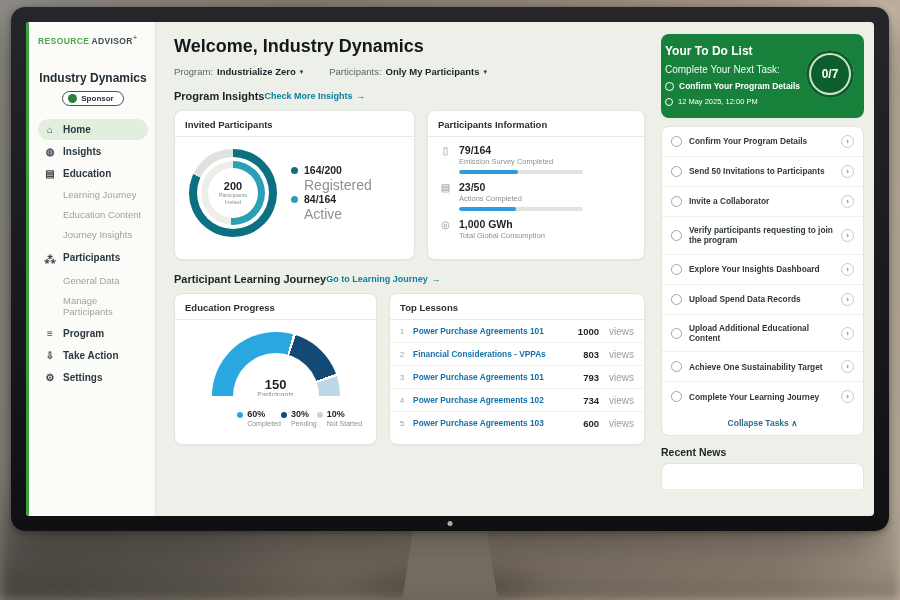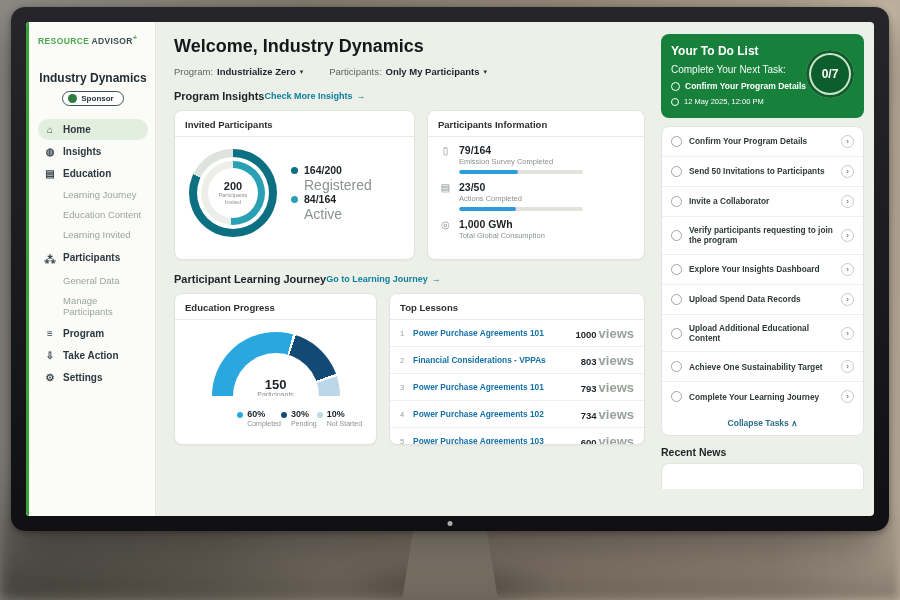--- a/index.html
+++ b/index.html
@@ -106,25 +106,25 @@
   .el-val { font-size:9px; font-weight:bold; color:#1d2327; line-height:1.1; }
   .el-lab { font-size:7px; color:#8a938c; }
 
   
   .card-lessons { width:257px; height:152px; }
   .lesson-row { display:flex; align-items:center; padding:5.5px 10px; border-bottom:1px solid #eef0ea; }
   .lesson-row:last-child { border-bottom:none; }
   .l-rank { width:13px; font-size:7.5px; color:#98a19a; flex:none; }
   .l-title { flex:1; font-size:8.3px; font-weight:bold; color:#1470a8; cursor:pointer; }
   .l-views { font-size:9.5px; font-weight:bold; color:#1d2327; white-space:nowrap; }
-  .l-views-lab { font-size:13px; color:#98a19a; font-weight:bold; margin-left:2px; }
+  .l-views-lab { font-size:10px; color:#98a19a; font-weight:normal; margin-left:10px; }
 
   
   .rightpanel { width:213px; flex:none; padding:12px 10px 0 0; }
-  .todo-card { position:relative; background:#17813c; border-radius:8px; padding:10px 10px 12px; color:#fff; }
+  .todo-card { position:relative; background:#17813c; border-radius:8px; padding:10px 4px 12px; color:#fff; }
   .todo-title { font-size:12px; font-weight:bold; }
   .todo-sub { font-size:10px; margin-top:6px; opacity:0.95; }
   .todo-next { display:flex; align-items:center; gap:5px; margin-top:6px; }
   .todo-check { width:9px; height:9px; border:1.5px solid #fff; border-radius:50%; flex:none; }
   .todo-next-text { font-size:8.5px; font-weight:bold; }
   .todo-time { display:flex; align-items:center; gap:5px; margin-top:6px; }
   .clock { width:8px; height:8px; border:1.2px solid #fff; border-radius:50%; flex:none; }
   .todo-time-text { font-size:7.5px; }
   .todo-progress { position:absolute; right:10px; top:16px; width:48px; height:48px; border-radius:50%;
     background:#0c5f2c; display:flex; align-items:center; justify-content:center;
@@ -171,21 +171,21 @@
           <div class="nav-item">
             <span class="nav-icon">◍</span>
             <span>Insights</span>
           </div>
           <div class="nav-item">
             <span class="nav-icon">▤</span>
             <span>Education</span>
           </div>
           <div class="nav-sub">Learning Journey</div>
           <div class="nav-sub">Education Content</div>
-          <div class="nav-sub">Learning Invited</div>
+          <div class="nav-sub">Journey Insights</div>
           <div class="nav-item">
             <span class="nav-icon">⁂</span>
             <span>Participants</span>
           </div>
           <div class="nav-sub">General Data</div>
           <div class="nav-sub">Manage Participants</div>
           <div class="nav-item">
             <span class="nav-icon">≡</span>
             <span>Program</span>
           </div>

